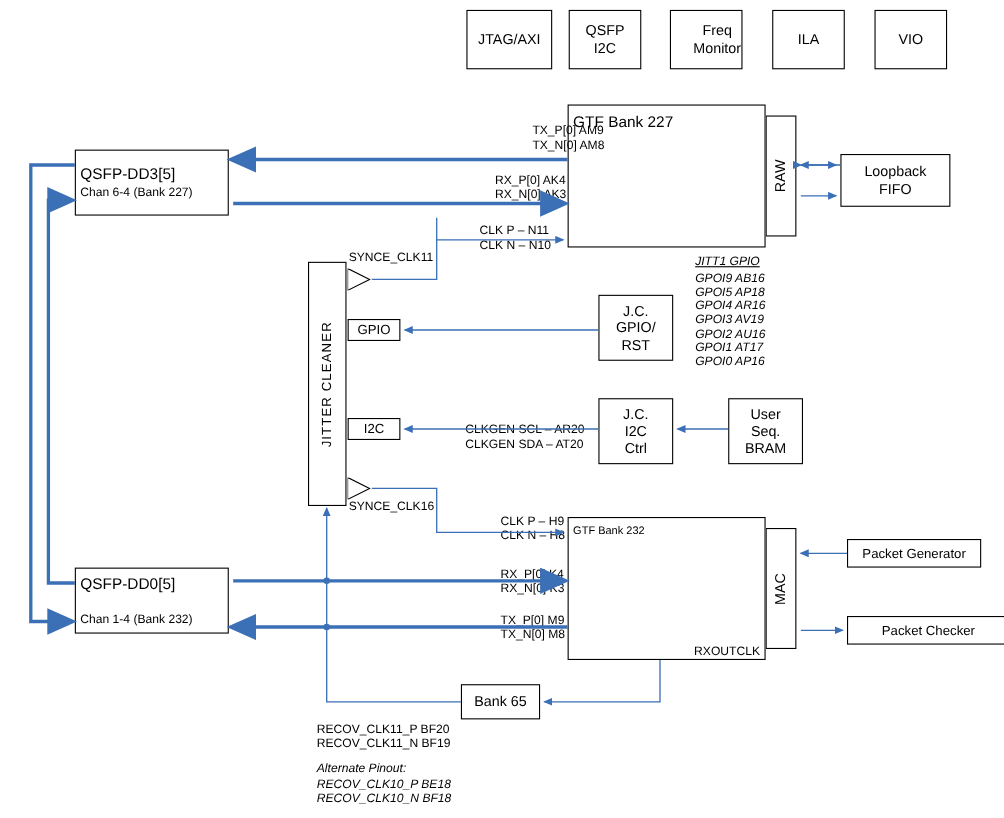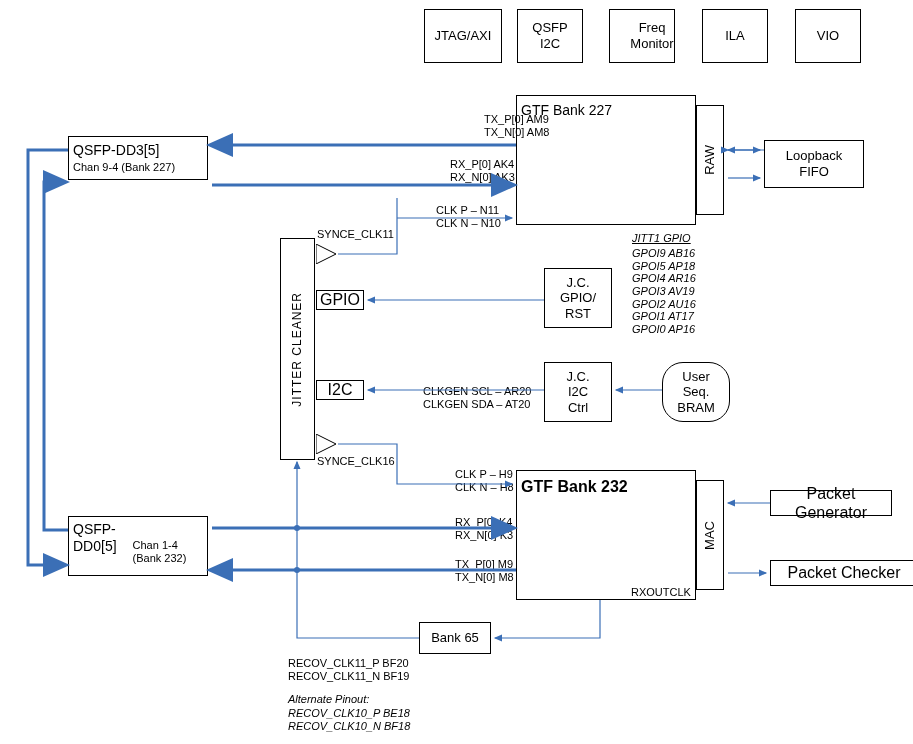--- a/index.html
+++ b/index.html
@@ -18,21 +18,21 @@
     background: #fff;
     box-sizing: border-box;
     display: flex;
     align-items: center;
     justify-content: center;
     text-align: center;
     font-size: 13px;
     line-height: 1.2;
     padding: 4px;
   }
-  .box.small { font-size: 16px; }
+  .box.small { font-size: 12px; }
   .box.left-align { justify-content: flex-start; text-align: left; }
   .box.top-align { align-items: flex-start; padding-top: 6px;}
   .label {
     position: absolute;
     font-size: 11px;
     line-height: 1.15;
     white-space: pre;
     color: #000;
   }
   .label.italic { font-style: italic; }
@@ -65,26 +65,26 @@
   <span>Freq
 Monitor</span>
 </div>
 <div class="box" style="left:702px; top:9px; width:66px; height:54px;">
   <span>ILA</span>
 </div>
 <div class="box" style="left:795px; top:9px; width:66px; height:54px;">
   <span>VIO</span>
 </div>
 
-<div class="box left-align" style="left:68px; top:136px; width:140px; height:44px; flex-direction:column; align-items:flex-start; justify-content:center;">
+<div class="box left-align" style="left:68px; top:136px; width:140px; height:60px; flex-direction:column; align-items:flex-start; justify-content:center;">
   <div style="font-size:14px;">QSFP-DD3[5]</div>
-  <div style="font-size:11px; margin-top:2px;">Chan 9-4 (Bank 227)</div>
-</div>
-
-<div class="box left-align" style="left:68px; top:516px; width:140px; height:60px; flex-direction:row; align-items:flex-start; justify-content:center;">
+  <div style="font-size:11px; margin-top:2px;">Chan 6-4 (Bank 227)</div>
+</div>
+
+<div class="box left-align" style="left:68px; top:516px; width:140px; height:60px; flex-direction:column; align-items:flex-start; justify-content:center;">
   <div style="font-size:14px;">QSFP-DD0[5]</div>
   <div style="font-size:11px; margin-top:18px;">Chan 1-4 (Bank 232)</div>
 </div>
 
 <div class="box left-align top-align" style="left:516px; top:95px; width:180px; height:130px;">
   <span style="font-size:14px;">GTF Bank 227</span>
 </div>
 <div class="box" style="left:696px; top:105px; width:28px; height:110px;">
   <span class="vert-text" style="font-size:13px;">RAW</span>
 </div>
@@ -108,28 +108,28 @@
 GPIO/
 RST</span>
 </div>
 
 <div class="box" style="left:544px; top:362px; width:68px; height:60px; white-space:pre;">
   <span>J.C.
 I2C
 Ctrl</span>
 </div>
 
-<div class="box" style="left:662px; top:362px; width:68px; height:60px; white-space:pre;border-radius:21px;">
+<div class="box" style="left:662px; top:362px; width:68px; height:60px; white-space:pre;">
   <span>User
 Seq.
 BRAM</span>
 </div>
 
 <div class="box left-align top-align" style="left:516px; top:470px; width:180px; height:130px;">
-  <span style="font-size:16px;font-weight:bold;">GTF Bank 232</span>
+  <span style="font-size:10px;">GTF Bank 232</span>
 </div>
 <div class="box" style="left:696px; top:480px; width:28px; height:110px;">
   <span class="vert-text" style="font-size:13px;">MAC</span>
 </div>
 <span class="label" style="left:631px; top:586px;">RXOUTCLK</span>
 
 <div class="box small" style="left:770px; top:490px; width:122px; height:26px;">
   <span>Packet Generator</span>
 </div>
 

